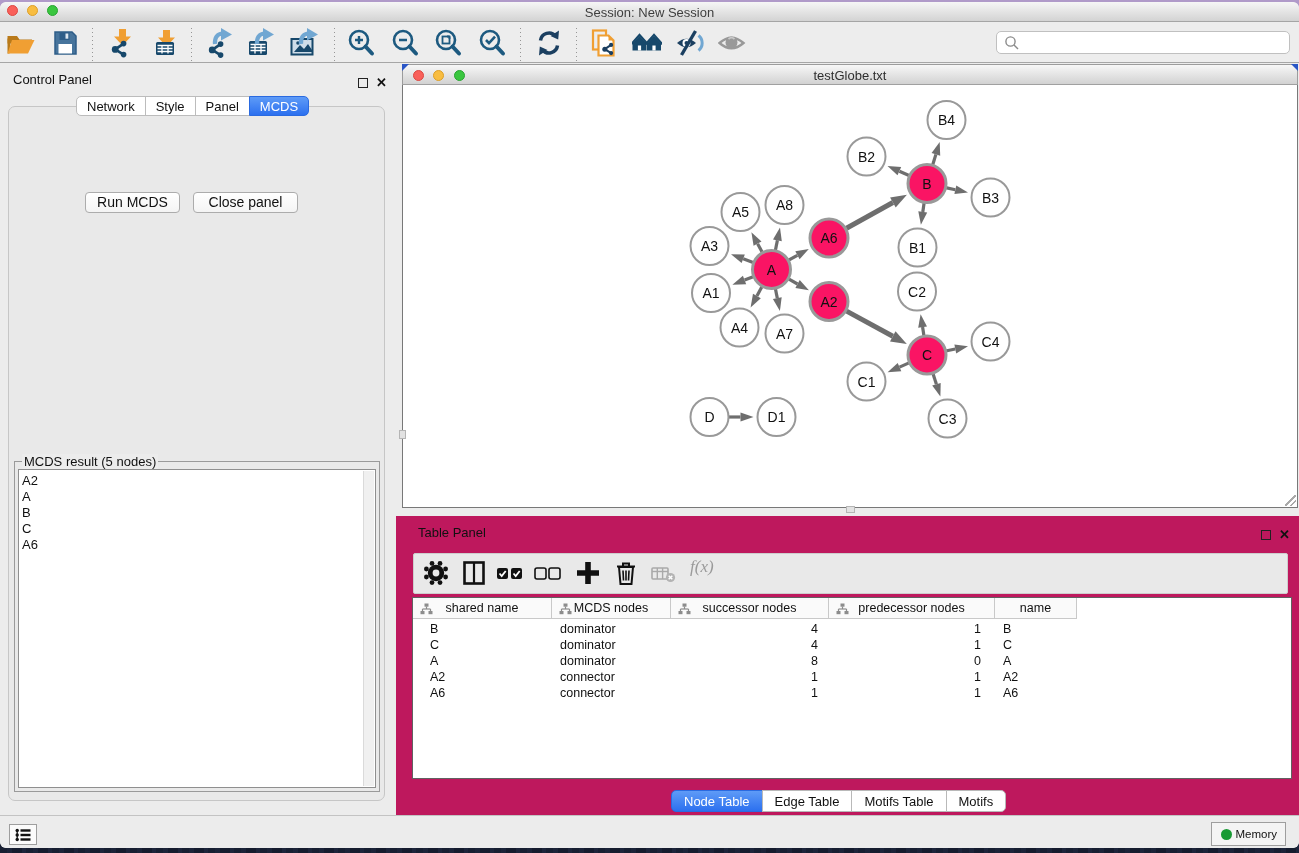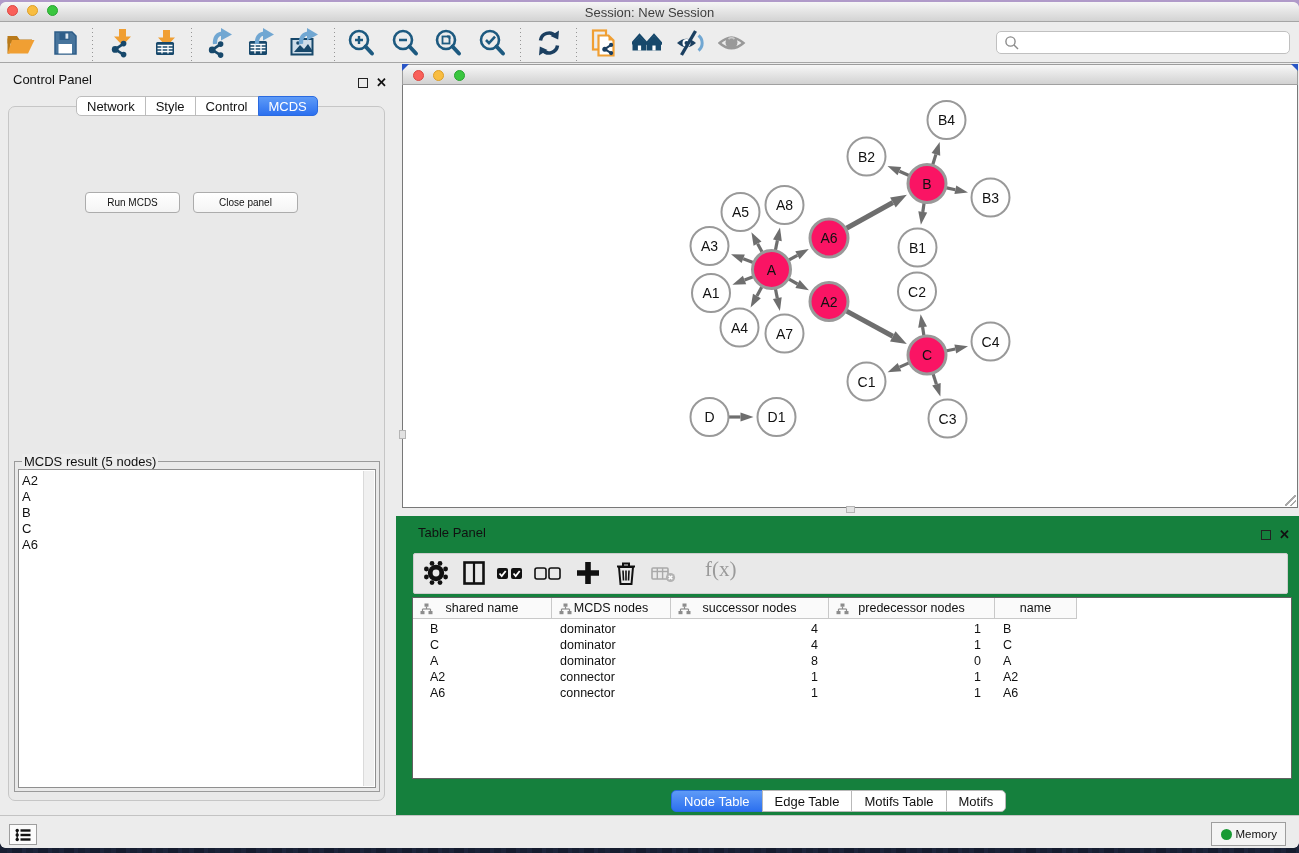--- a/index.html
+++ b/index.html
@@ -54,21 +54,21 @@
 #combo { position:absolute; left:34px; top:94px; width:313px; height:24px;
   background:#fff; border:1px solid #ababab; border-radius:5px; font-size:13.5px;
   line-height:22px; padding-left:12px; color:#111; }
 #combo .stepper { position:absolute; right:-1px; top:-1px; width:22px; height:24px;
   background:linear-gradient(#6fb0fb,#2d72f1); border-radius:0 5px 5px 0; }
 .chev { position:absolute; left:6px; width:0; height:0; border-left:4.5px solid transparent;
   border-right:4.5px solid transparent; }
 .chev.up { top:4px; border-bottom:5px solid #fff; }
 .chev.dn { bottom:4px; border-top:5px solid #fff; }
 .btn { position:absolute; height:21px; background:linear-gradient(#ffffff,#f4f4f4);
-  border:1px solid #acacac; border-radius:4px; font-size:10px; color:#111;
+  border:1px solid #acacac; border-radius:4px; font-size:14px; color:#111;
   text-align:center; line-height:19px; }
 #btn-run { left:85px; top:129px; width:95px; }
 #btn-close { left:193px; top:129px; width:105px; }
 
 #grp { position:absolute; left:14px; top:394px; width:366px; height:335px; }
 #grp .gborder { position:absolute; inset:4px 0 0 0; border:1px solid #9a9a9a; }
 #grp .gtitle { position:absolute; left:8px; top:-3px; background:#ececec; padding:0 2px;
   font-size:13px; line-height:15px; color:#111; }
 #grp .glist { position:absolute; left:4px; top:12px; right:4px; bottom:4px;
   background:#fff; border:1px solid #8f8f8f; font-size:13px; color:#111;
@@ -89,21 +89,21 @@
 .graph { position:absolute; left:0; top:0; }
 #grip { position:absolute; right:1px; bottom:1px; width:11px; height:11px;
   background:
    linear-gradient(135deg, transparent 45%, #aaa 45% 55%, transparent 55%) ,
    linear-gradient(135deg, transparent 70%, #aaa 70% 80%, transparent 80%);
 }
 .bluecorner { position:absolute; width:7px; height:7px; }
 .handle { position:absolute; background:#e2e2e2; border:1px solid #b5b5b5; }
 
 #tpanel { position:absolute; left:396px; top:514px; right:0; height:301px;
-  background:#15803d; }
+  background:#be185d; }
 #tpanel .phead { position:absolute; left:22px; top:9px; font-size:13px; color:#111; }
 #tpanel .winbtns { right:9px; top:9px; }
 #ttoolbar { position:absolute; left:17px; top:37px; right:11px; height:41px;
   background:#e9e9e9; border:1px solid #cdcdcd; border-radius:2px; }
 #ttable { position:absolute; left:16px; top:81px; right:7px; height:182px;
   background:#fff; border:1px solid #616161; }
 .th { position:absolute; top:0; height:21px; background:#fafafa;
   border-right:1px solid #c9c9c9; border-bottom:1px solid #c9c9c9;
   font-size:12.5px; color:#111; text-align:center; line-height:21px; }
 .trow { position:absolute; font-size:12.5px; color:#111; height:16px; line-height:16px; }
@@ -262,37 +262,38 @@
     </div>
   </div>
 
   <div id="cpanel">
     <div class="phead">Control Panel</div>
     <div class="winbtns"><span class="wb-sq"></span><span class="wb-x">✕</span></div>
     <div id="cpbox"></div>
     <div id="tabs">
       <div class="tab first">Network</div>
         <div class="tab">Style</div>
-      <div class="tab">Control</div>
+      <div class="tab">Panel</div>
         <div class="tab sel last">MCDS</div>
     </div>
     <div class="btn" id="btn-run">Run MCDS</div>
     <div class="btn" id="btn-close">Close panel</div>
     <div id="grp">
       <div class="gborder"></div>
       <div class="gtitle">MCDS result (5 nodes)</div>
       <div class="glist">A2<br>A<br>B<br>C<br>A6<div class="gscroll"></div></div>
     </div>
   </div>
 
   <div id="netwin">
     <div id="nettitle">
       <div class="tl red"></div>
         <div class="tl yel"></div>
         <div class="tl grn"></div>
+      <div class="title">testGlobe.txt</div>
     </div>
     <div id="netcanvas">
       <svg class="graph" width="894" height="424" viewBox="403 85 894 424">
 <line x1="753.8" y1="276.4" x2="744.6" y2="280.0" stroke="#6e6e6e" stroke-width="3.2"></line>
 <polygon points="732.4,284.7 742.9,275.8 746.2,284.2" fill="#6e6e6e"></polygon>
 <line x1="753.7" y1="262.8" x2="743.2" y2="258.8" stroke="#6e6e6e" stroke-width="3.2"></line>
 <polygon points="731.0,254.2 744.8,254.6 741.6,263.0" fill="#6e6e6e"></polygon>
 <line x1="762.3" y1="286.1" x2="756.9" y2="296.0" stroke="#6e6e6e" stroke-width="3.2"></line>
 <polygon points="750.6,307.4 753.0,293.8 760.8,298.2" fill="#6e6e6e"></polygon>
 <line x1="762.5" y1="252.8" x2="757.6" y2="243.7" stroke="#6e6e6e" stroke-width="3.2"></line>
@@ -424,21 +425,21 @@
           <line x1="18" y1="12.5" x2="17.5" y2="22.5" stroke="#111" stroke-width="1.6"></line>
         </svg>
 <svg style="position:absolute;left:235px;top:4px" width="30" height="30" viewBox="0 0 30 30">
           <rect x="3" y="10" width="16" height="11" rx="1" fill="none" stroke="#a9a9a9" stroke-width="1.6"></rect>
           <line x1="3" y1="13.5" x2="19" y2="13.5" stroke="#a9a9a9" stroke-width="1.4"></line>
           <line x1="8.3" y1="10" x2="8.3" y2="21" stroke="#a9a9a9" stroke-width="1.4"></line>
           <line x1="13.6" y1="10" x2="13.6" y2="21" stroke="#a9a9a9" stroke-width="1.4"></line>
           <circle cx="21.5" cy="19.5" r="4.6" fill="#b3b3b3"></circle>
           <path d="M19.7,17.7 l3.6,3.6 m0,-3.6 l-3.6,3.6" stroke="#fff" stroke-width="1.5"></path>
         </svg>
-<div style="position:absolute;left:291px;top:3px;font-family:'Liberation Serif',serif;font-size:21px;color:#9a9a9a">f(x)</div>
+<div style="position:absolute;left:276px;top:3px;font-family:'Liberation Serif',serif;font-style:italic;font-size:17px;color:#9a9a9a">f(x)</div>
       </div>
     <div id="ttable">
         <div class="th" style="left:0px;width:139px">shared name</div>
 <svg style="position:absolute;left:7px;top:5px" width="13" height="12" viewBox="0 0 13 12">
           <rect x="4.5" y="0.5" width="4" height="3.2" fill="#8c8c8c"></rect>
           <line x1="6.5" y1="3.5" x2="6.5" y2="6" stroke="#8c8c8c" stroke-width="1.2"></line>
           <line x1="2.5" y1="6" x2="10.5" y2="6" stroke="#8c8c8c" stroke-width="1.2"></line>
           <line x1="2.5" y1="6" x2="2.5" y2="8" stroke="#8c8c8c" stroke-width="1.2"></line>
           <line x1="10.5" y1="6" x2="10.5" y2="8" stroke="#8c8c8c" stroke-width="1.2"></line>
           <rect x="0.5" y="8" width="4" height="3.2" fill="#8c8c8c"></rect>

